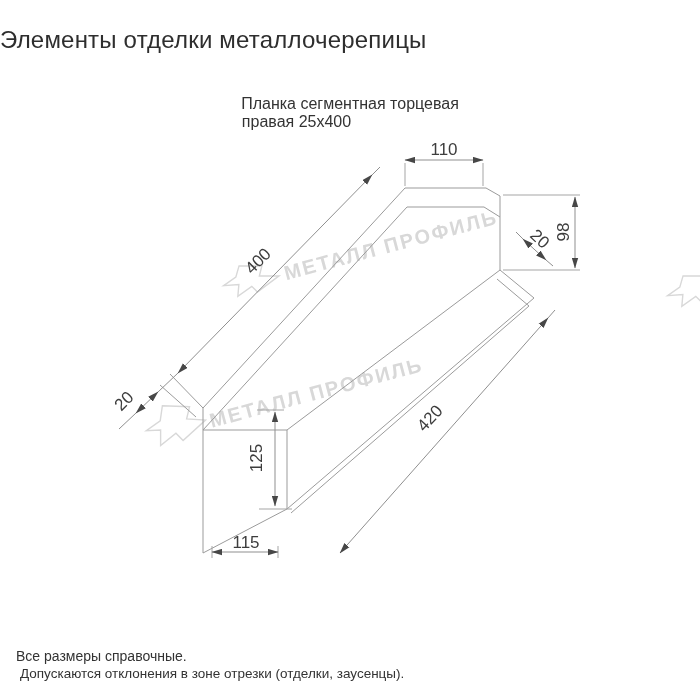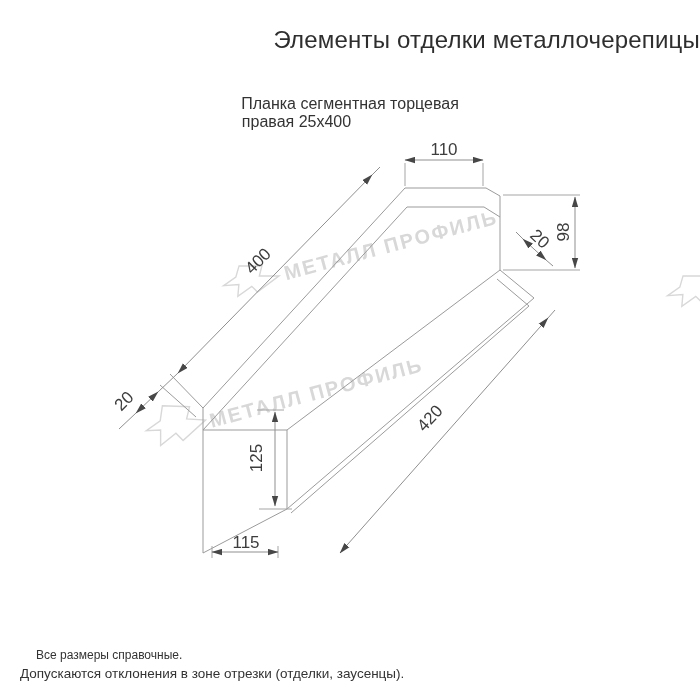--- a/index.html
+++ b/index.html
@@ -1,23 +1,23 @@
 <!DOCTYPE html>
 <html><head>
 <meta charset="utf-8">
 <style>
   html,body{margin:0;padding:0;background:#ffffff;}
   body{width:700px;height:700px;position:relative;overflow:hidden;
        font-family:"Liberation Sans", sans-serif;color:#333;}
   .abs{position:absolute;}
-  #page-title{top:26px;left:0;width:700px;text-align:right;
+  #page-title{top:26px;left:0;width:700px;text-align:left;
       font-size:24px;letter-spacing:.2px;color:#2e2e2e;}
   #subtitle-1{top:95px;left:0;width:700px;text-align:center;font-size:16px;color:#333;}
   #subtitle-2{top:113px;left:0;width:593px;text-align:center;font-size:16px;color:#333;}
-  #note-1{top:648px;left:36px;font-size:12px;color:#333;}
+  #note-1{top:648px;left:16px;font-size:14px;color:#333;}
   #note-2{top:666px;left:20px;font-size:13.5px;color:#333;}
   svg text.dim{font-family:"Liberation Sans",sans-serif;font-size:17px;fill:#3d3d3d;}
   svg text.wm{font-family:"Liberation Sans",sans-serif;font-weight:bold;
       font-size:20px;letter-spacing:2px;fill:#d8d8d8;}
   svg .part{stroke:#9b9b9b;stroke-width:1;fill:none;}
   svg .ext{stroke:#a5a5a5;stroke-width:1;fill:none;}
   svg .dimline{stroke:#8f8f8f;stroke-width:1;fill:none;}
   svg .wmline{stroke:#d8d8d8;stroke-width:1.4;fill:none;}
 </style>
 </head>

